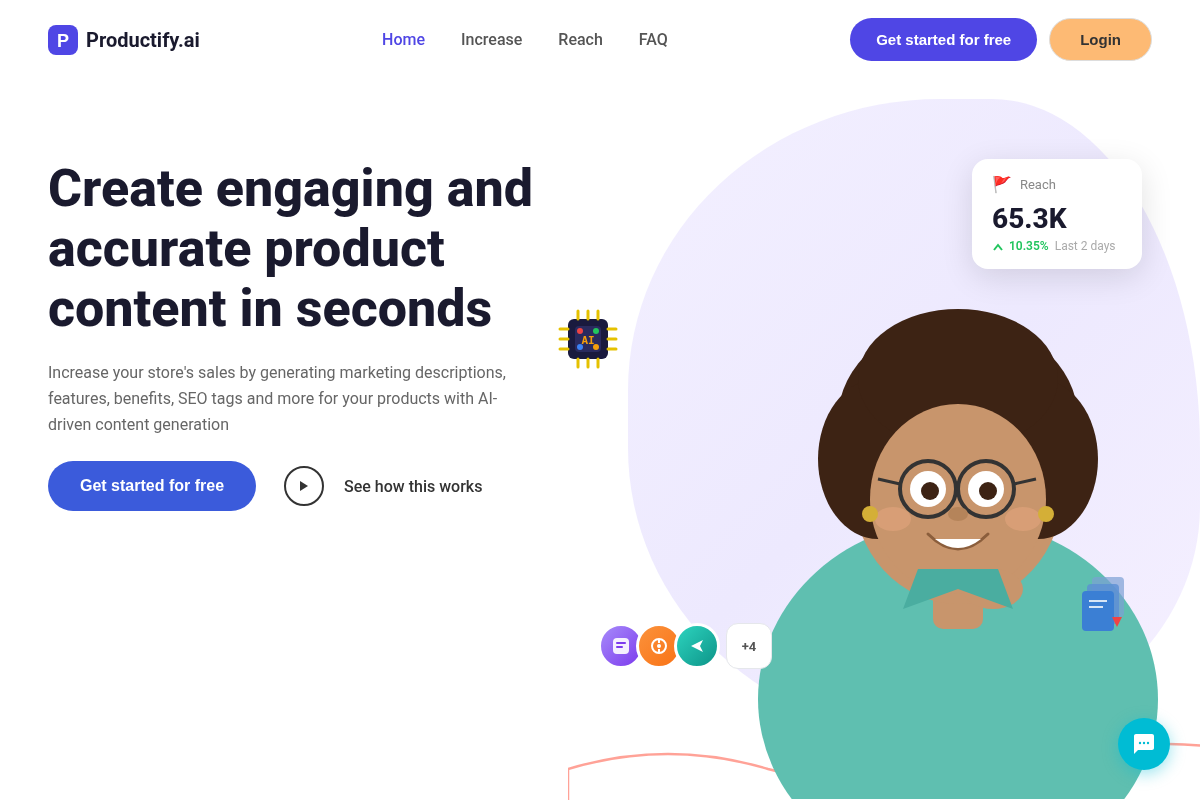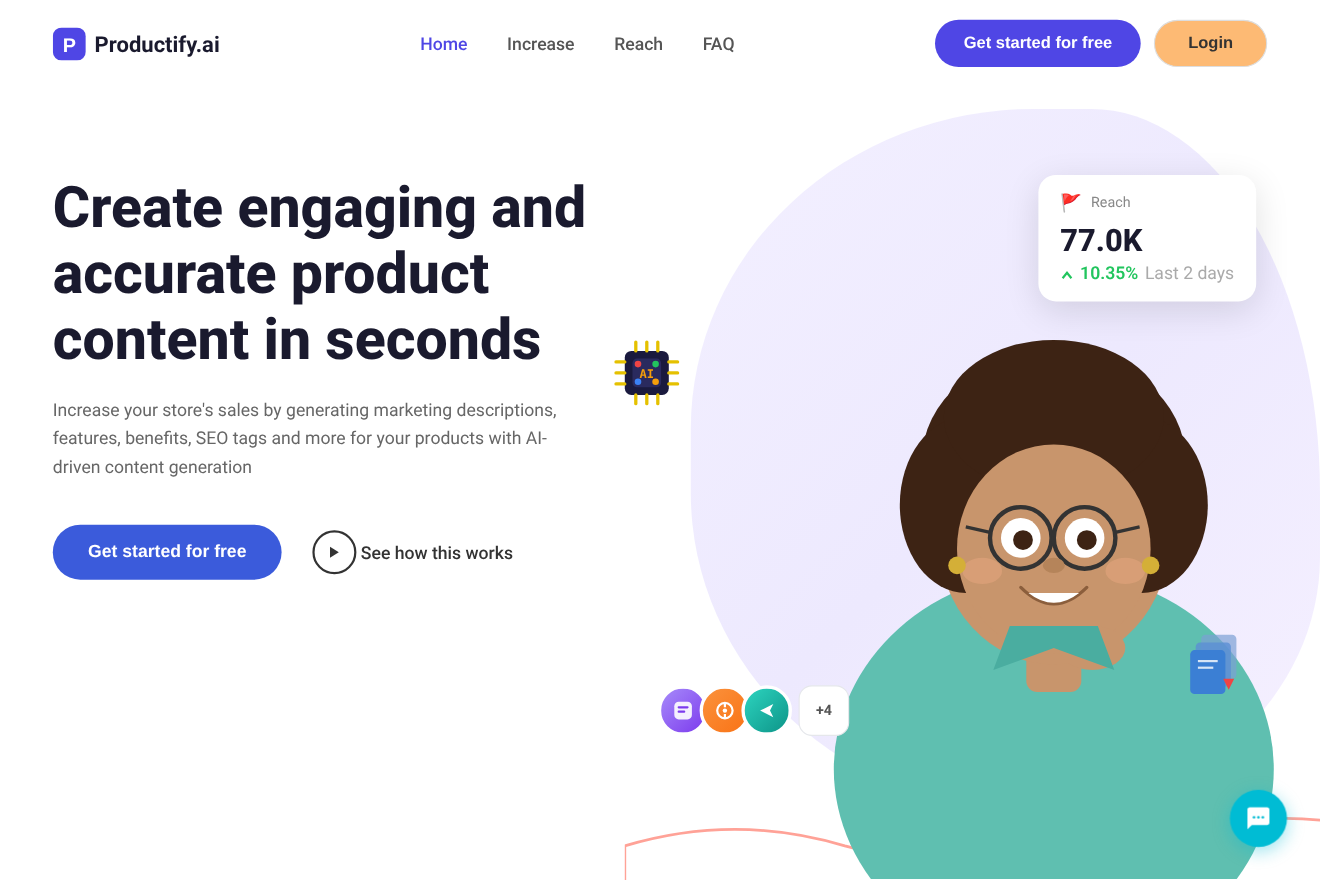--- a/index.html
+++ b/index.html
@@ -99,21 +99,21 @@
       color: #1a1a2e;
       margin-bottom: 22px;
       max-width: 490px;
     }
 
     .hero-subtitle {
       font-size: 16px;
       color: #666;
       line-height: 1.6;
       max-width: 460px;
-      margin-bottom: 40px;
+      margin-bottom: 24px;
     }
 
     .hero-cta {
       display: flex;
       align-items: center;
       gap: 28px;
     }
 
     .btn-hero {
       background: #3b5bdb;
@@ -122,21 +122,21 @@
       border-radius: 50px;
       padding: 16px 32px;
       font-size: 16px;
       font-weight: 600;
       cursor: pointer;
     }
 
     .see-how {
       display: flex;
       align-items: center;
-      gap: 4px;
+      gap: 20px;
       cursor: pointer;
       color: #333;
       font-size: 16px;
       font-weight: 500;
       text-decoration: none;
     }
     .play-btn {
       width: 40px;
       height: 40px;
       border-radius: 50%;
@@ -208,21 +208,21 @@
     .reach-number {
       font-size: 28px;
       font-weight: 800;
       color: #1a1a2e;
       margin-bottom: 4px;
     }
     .reach-growth {
       display: flex;
       align-items: flex-start;
       gap: 6px;
-      font-size: 16px;
+      font-size: 12px;
     }
     .reach-growth-pct {
       color: #22c55e;
       font-weight: 600;
     }
     .reach-period {
       color: #aaa;
     }
 
     
@@ -441,21 +441,21 @@
         <circle cx="142" cy="335" r="8" fill="#d4af37"></circle>
         <circle cx="318" cy="335" r="8" fill="#d4af37"></circle>
       </svg>
     </div>
 
     <div class="reach-card">
       <div class="reach-card-header">
         <span class="reach-flag">🚩</span>
         <span class="reach-label">Reach</span>
       </div>
-      <div class="reach-number">77.0K</div>
+      <div class="reach-number">65.3K</div>
       <div class="reach-growth">
         <span class="reach-growth-pct">
           <svg width="12" height="12" viewBox="0 0 12 12" style="vertical-align:middle;margin-right:2px;">
             <polyline points="2,9 6,4 10,9" fill="none" stroke="#22c55e" stroke-width="2"></polyline>
           </svg>
           <span>10.35%</span>
         </span>
         <span class="reach-period">Last 2 days</span>
       </div>
     </div>

